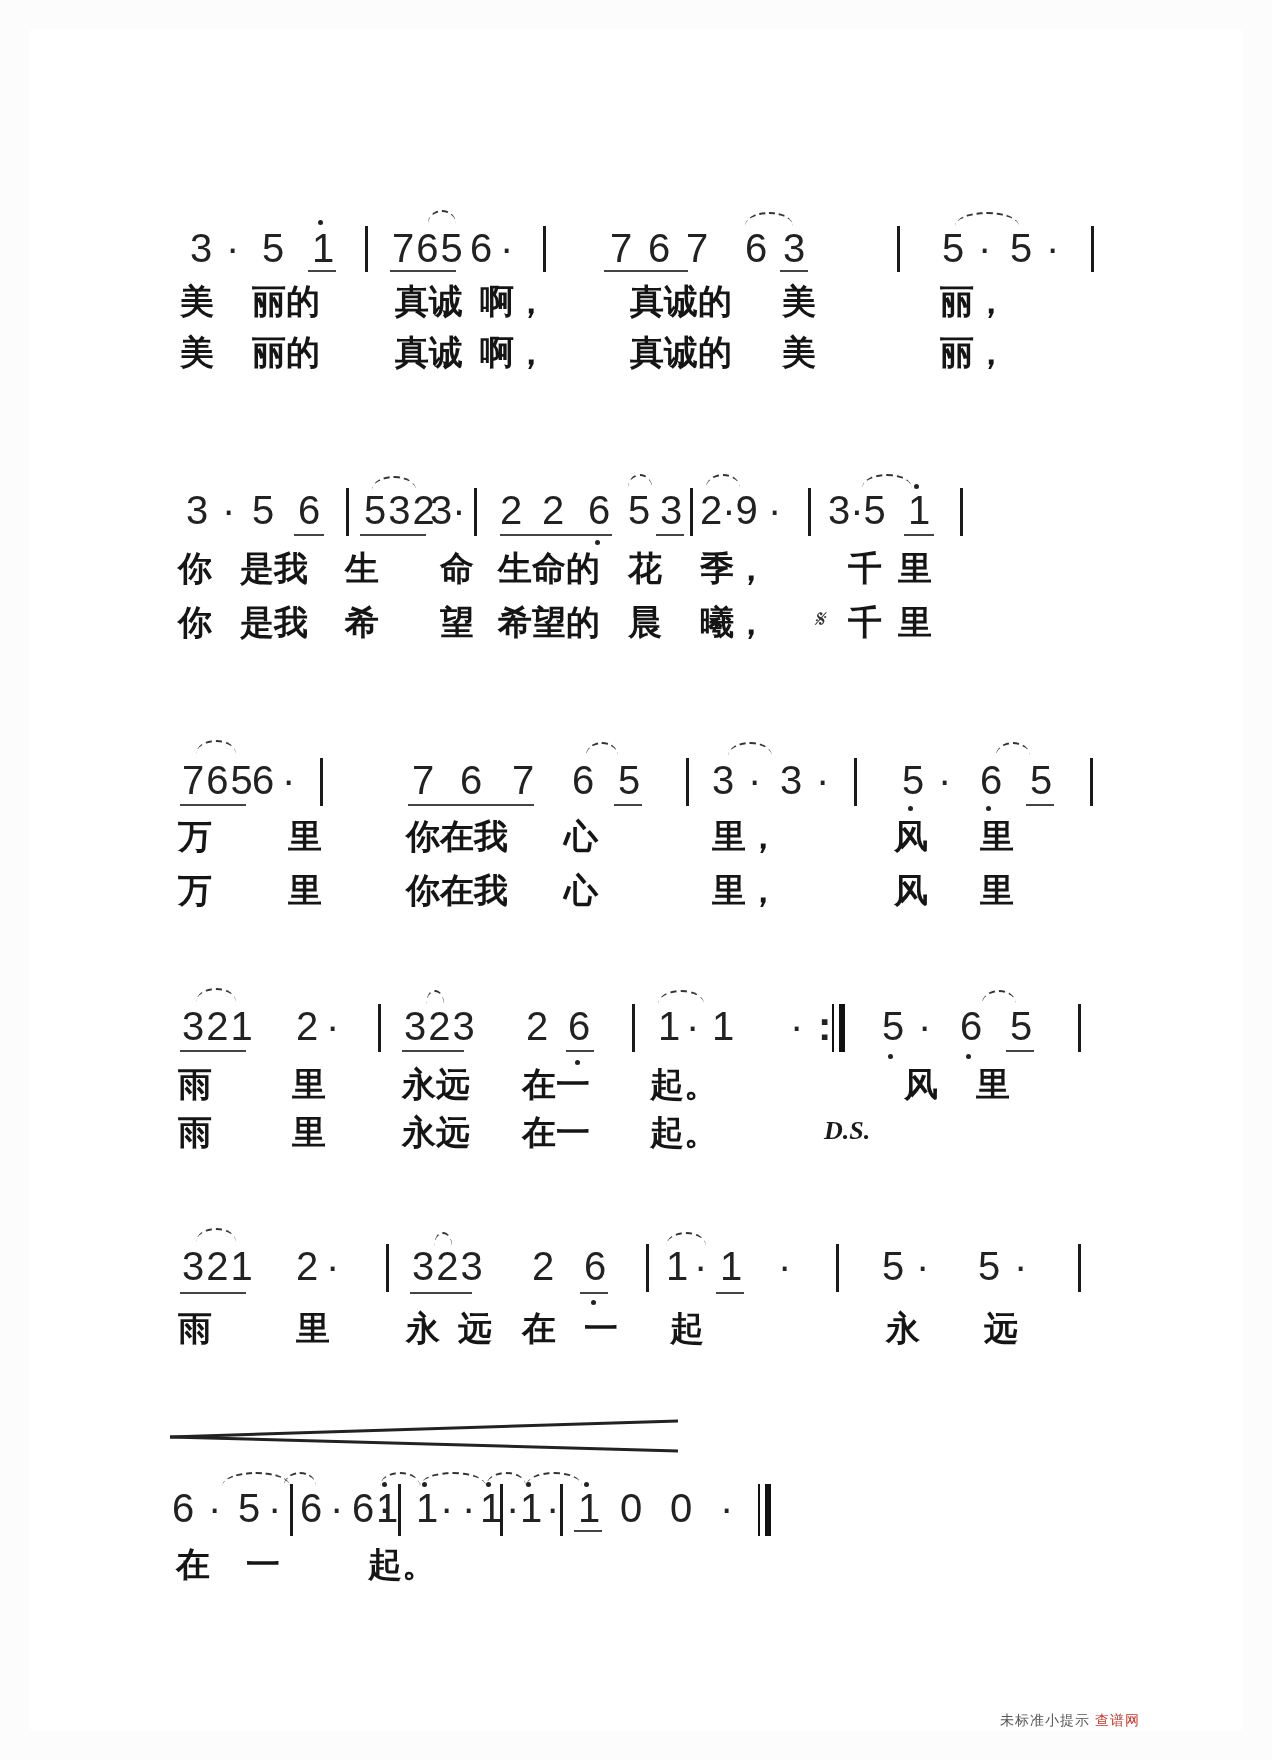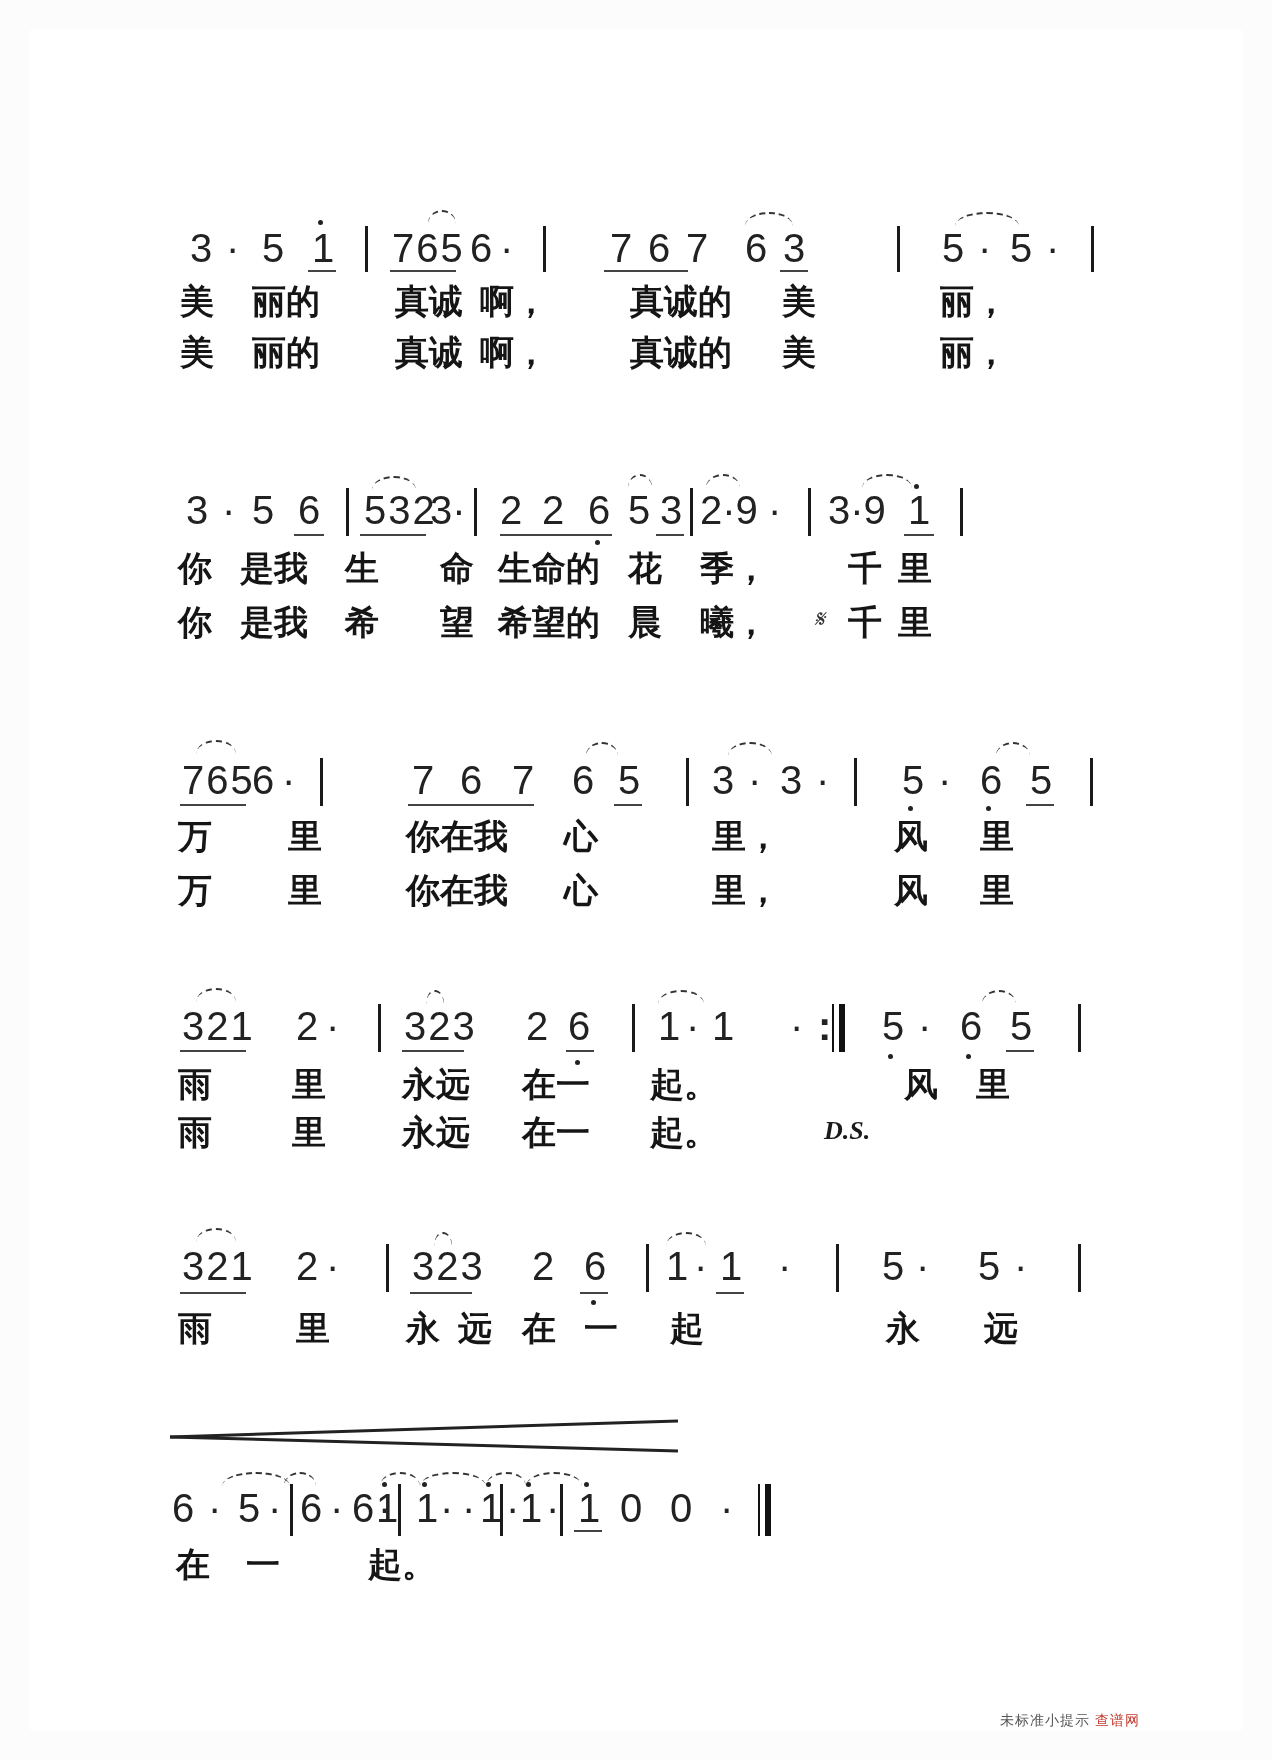--- a/index.html
+++ b/index.html
@@ -96,21 +96,21 @@
   <span class="dot" style="left:595px;top:540px;"></span>
   <span class="slur" style="left:628px;top:474px;width:24px;"></span>
   <span class="tok note" style="left:628px;top:490px;">5</span>
   <span class="tok note" style="left:660px;top:490px;">3</span>
   <span class="ul" style="left:656px;top:534px;width:28px;"></span>
   <span class="bar" style="left:690px;top:488px;height:48px;"></span>
   <span class="slur" style="left:706px;top:474px;width:34px;"></span>
   <span class="tok note" style="left:700px;top:490px;">2·9</span>
   <span class="tok note" style="left:768px;top:490px;">·</span>
   <span class="bar" style="left:808px;top:488px;height:48px;"></span>
-  <span class="tok note" style="left:828px;top:490px;">3·9</span>
+  <span class="tok note" style="left:828px;top:490px;">3·5</span>
   <span class="slur" style="left:862px;top:474px;width:50px;"></span>
   <span class="tok note" style="left:908px;top:490px;">1</span>
   <span class="dot" style="left:914px;top:484px;"></span>
   <span class="ul" style="left:904px;top:534px;width:30px;"></span>
   <span class="bar" style="left:960px;top:488px;height:48px;"></span>
 
   <span class="tok lyr" style="left:178px;top:550px;">你</span>
   <span class="tok lyr" style="left:240px;top:550px;">是我</span>
   <span class="tok lyr" style="left:345px;top:550px;">生</span>
   <span class="tok lyr" style="left:440px;top:550px;">命</span>

